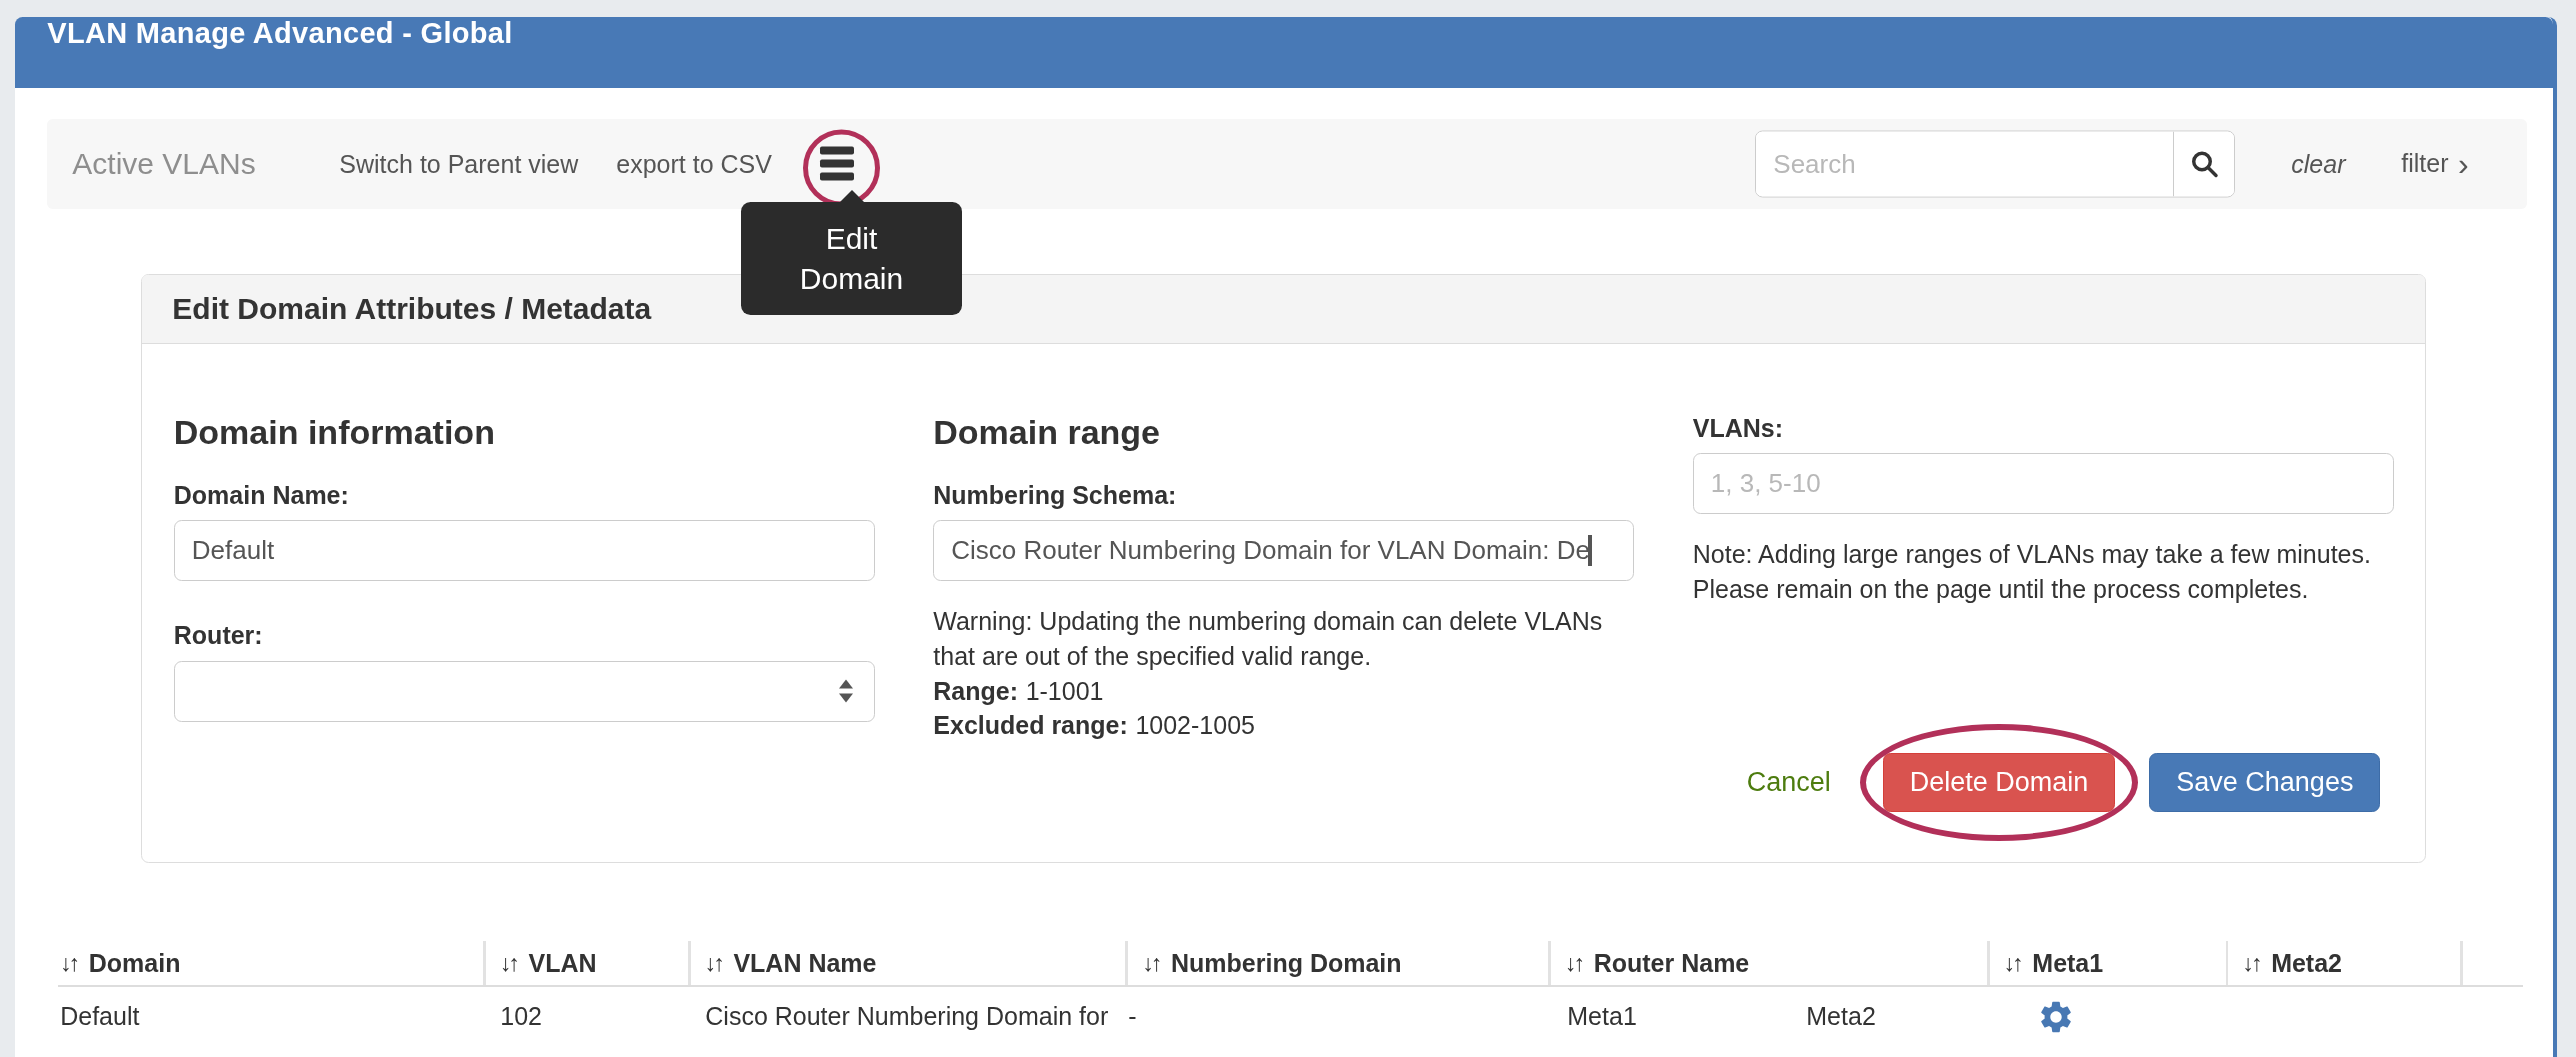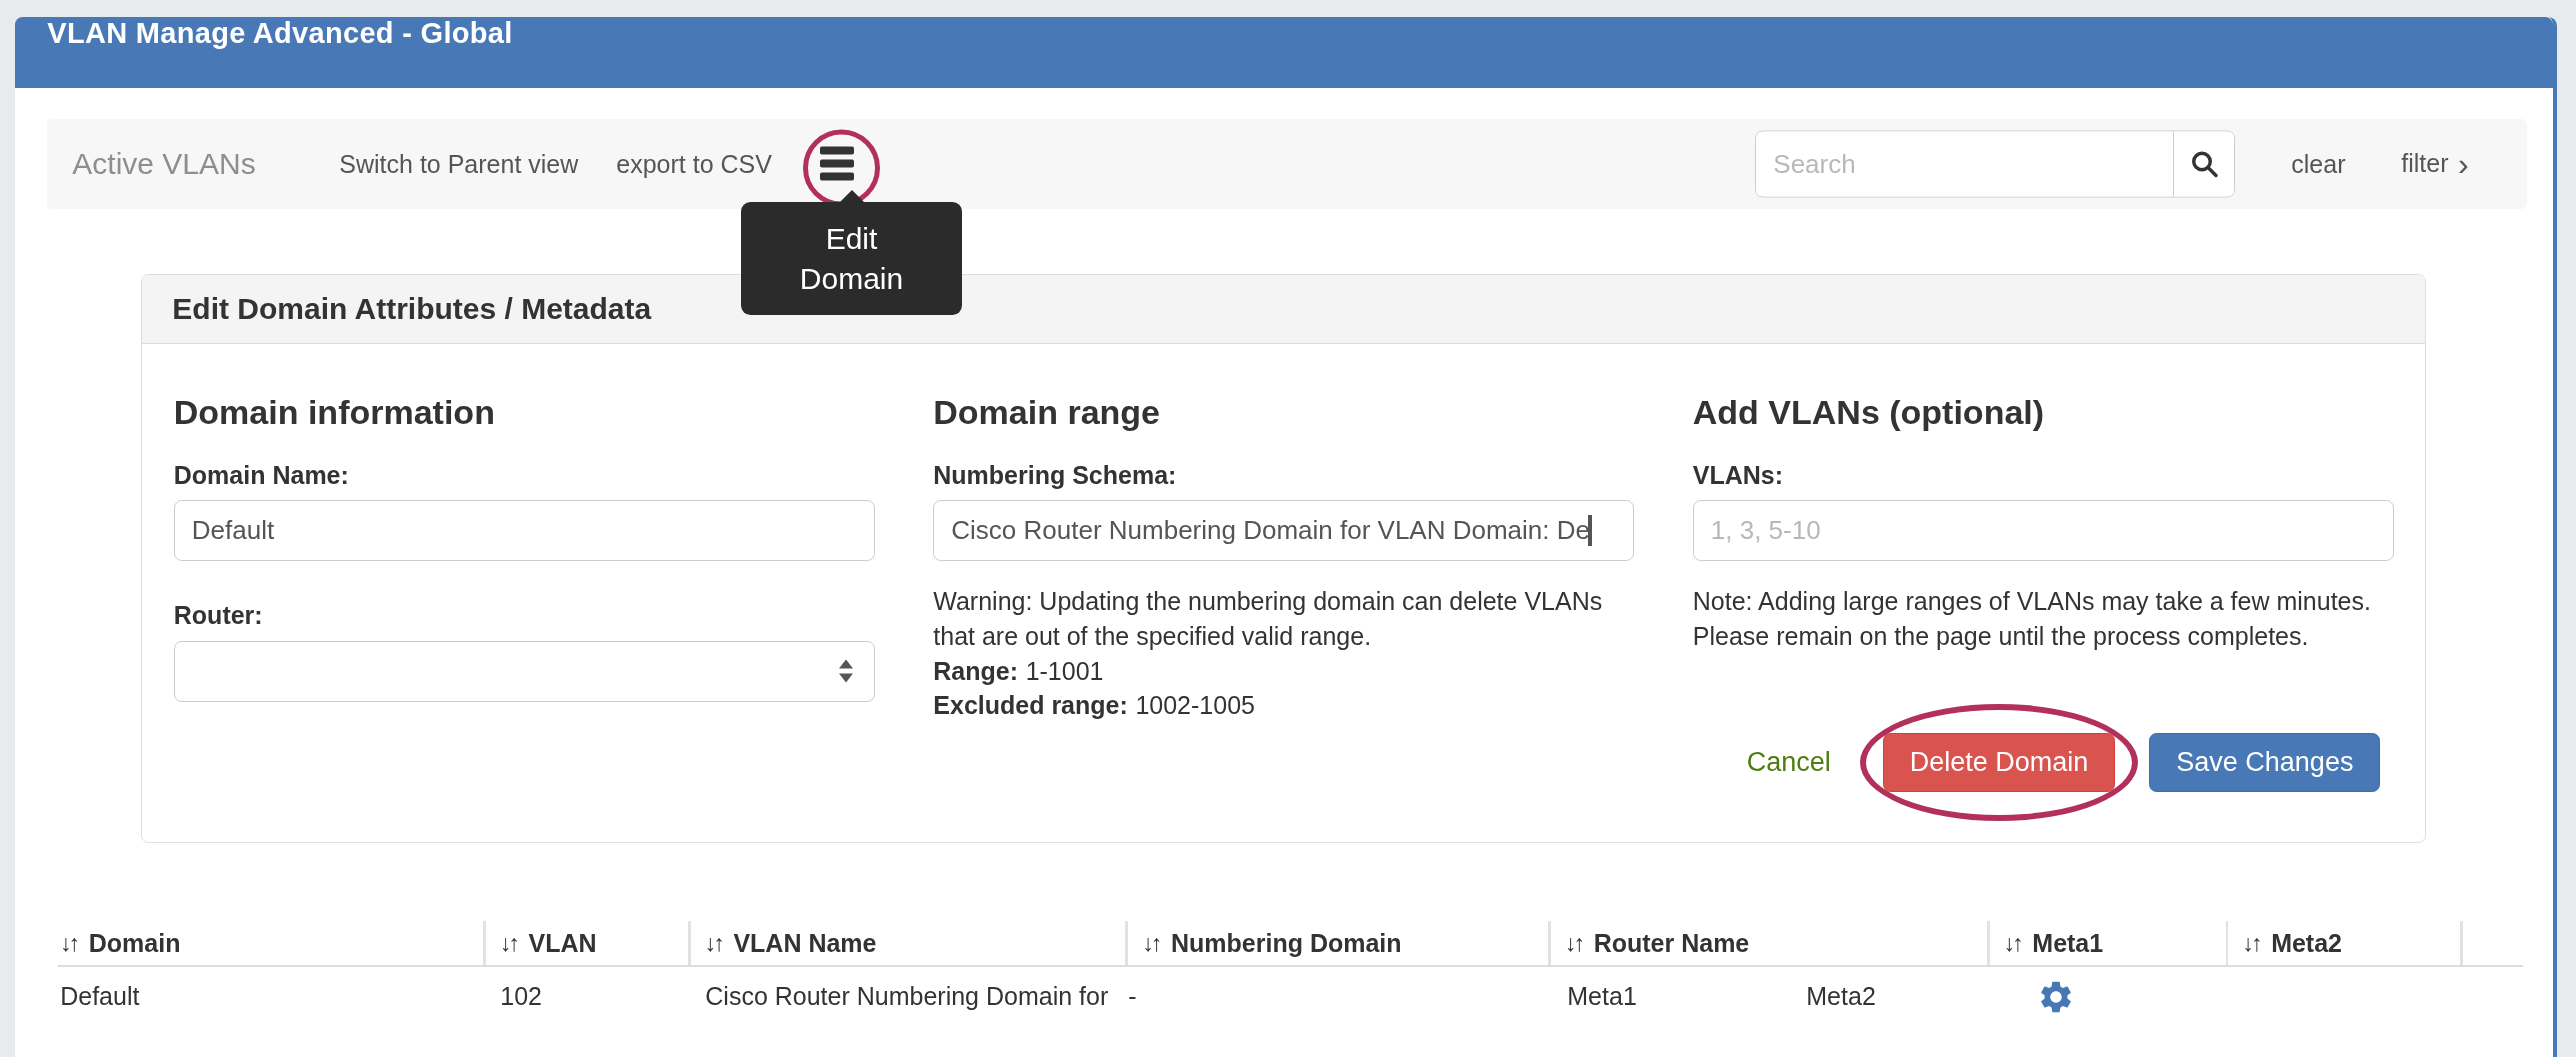--- a/index.html
+++ b/index.html
@@ -28,21 +28,21 @@
   
   .toolbar {
     position:relative; margin:30.5px 26px 0 32px; height:90px;
     background:#f7f7f7; border-radius:5.7px;
   }
   .toolbar .tb-item { position:absolute; top:50%; transform:translateY(-50%); white-space:nowrap; }
   .tb-heading { left:25px; font-size:30px; color:#8e8e8e; }
   .tb-link { font-size:25px; color:#555; text-decoration:none; cursor:pointer; }
   .lnk-switch { left:292px; }
   .lnk-export { left:569px; }
-  .lnk-clear  { left:2244px; }
+  .lnk-clear  { left:2244px;font-style:italic; }
   .lnk-filter { left:2354px; display:flex; align-items:center; gap:9.5px; }
   .lnk-filter .chev { font-size:32px; color:#555; line-height:1; }
 
   .hamburger {
     position:absolute; left:754px; top:50%; transform:translateY(-50%);
     width:71px; height:69px; background:transparent; border:none; cursor:pointer;
     display:flex; flex-direction:column; align-items:center; justify-content:center; gap:5.7px;
   }
   .hamburger .bar { width:34px; height:7.6px; background:#333; border-radius:1.9px; }
   
@@ -84,21 +84,21 @@
     margin:65px 0 0 126px; width:2285px;
     border:1.9px solid #ddd; border-radius:7.6px; background:#fff;
   }
   .panel-hd {
     height:69px; background:#f4f4f4; border-bottom:1.9px solid #ddd;
     border-radius:5.7px 5.7px 0 0; display:flex; align-items:center; padding-left:30px;
   }
   .panel-hd span { font-size:30px; font-weight:bold; color:#333; }
   .panel-bd { padding:48px 31.5px 50px 31.5px; }
   .cols { display:flex; justify-content:space-between; }
-  .col { width:701px; }
+  .col { width:701px;margin-top:20px; }
   .col h3 { font-size:34px; font-weight:bold; color:#333; line-height:40px; margin-bottom:27px; }
   .field-label { display:block; font-size:25px; font-weight:bold; color:#333; line-height:32px; margin-bottom:9.5px; }
   .mt { margin-top:38px; }
   .txt {
     width:100%; height:61px; border:1.9px solid #ccc; border-radius:7.6px;
     font-size:26px; color:#555; padding:0 17px; font-family:inherit; outline:none;
     white-space:nowrap; overflow:hidden;
   }
   .txt::placeholder { color:#b8b8b8; }
   .input-wrap { position:relative; }
@@ -227,21 +227,20 @@
             <p class="note">Warning: Updating the numbering domain can delete VLANs that are out of the specified valid range.</p>
             <p class="kv">
               <b>Range:</b><span>1-1001</span>
             </p>
             <p class="kv">
               <b>Excluded range:</b><span>1002-1005</span>
             </p>
           </div>
 
           <div class="col">
-            <h3>Add VLANs (optional)</h3>
             <label class="field-label">VLANs:</label>
             <input class="txt" placeholder="1, 3, 5-10" style="">
             <p class="note">Note: Adding large ranges of VLANs may take a few minutes. Please remain on the page until the process completes.</p>
           </div>
 
         </div>
 
         <div class="actions">
           <a class="cancel">Cancel</a>
           <span class="del-wrap">

